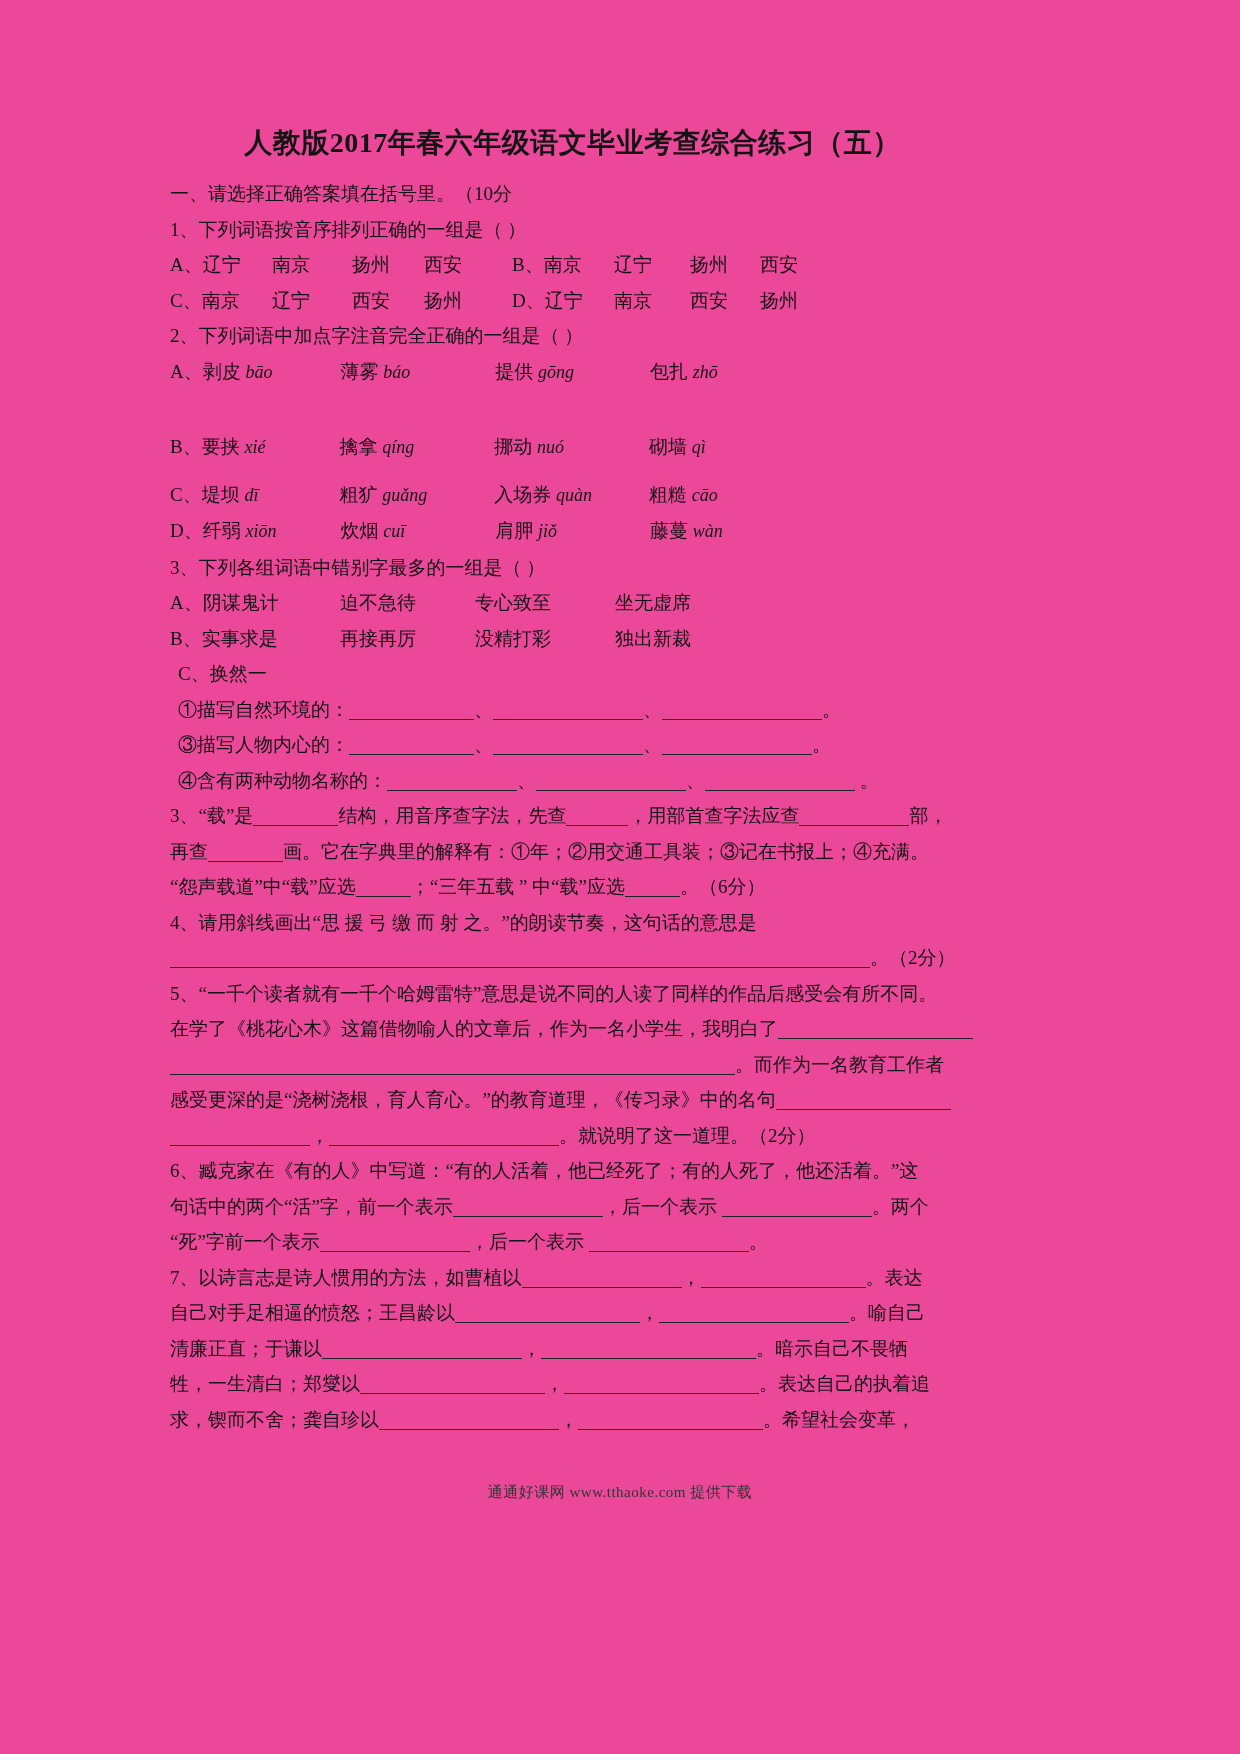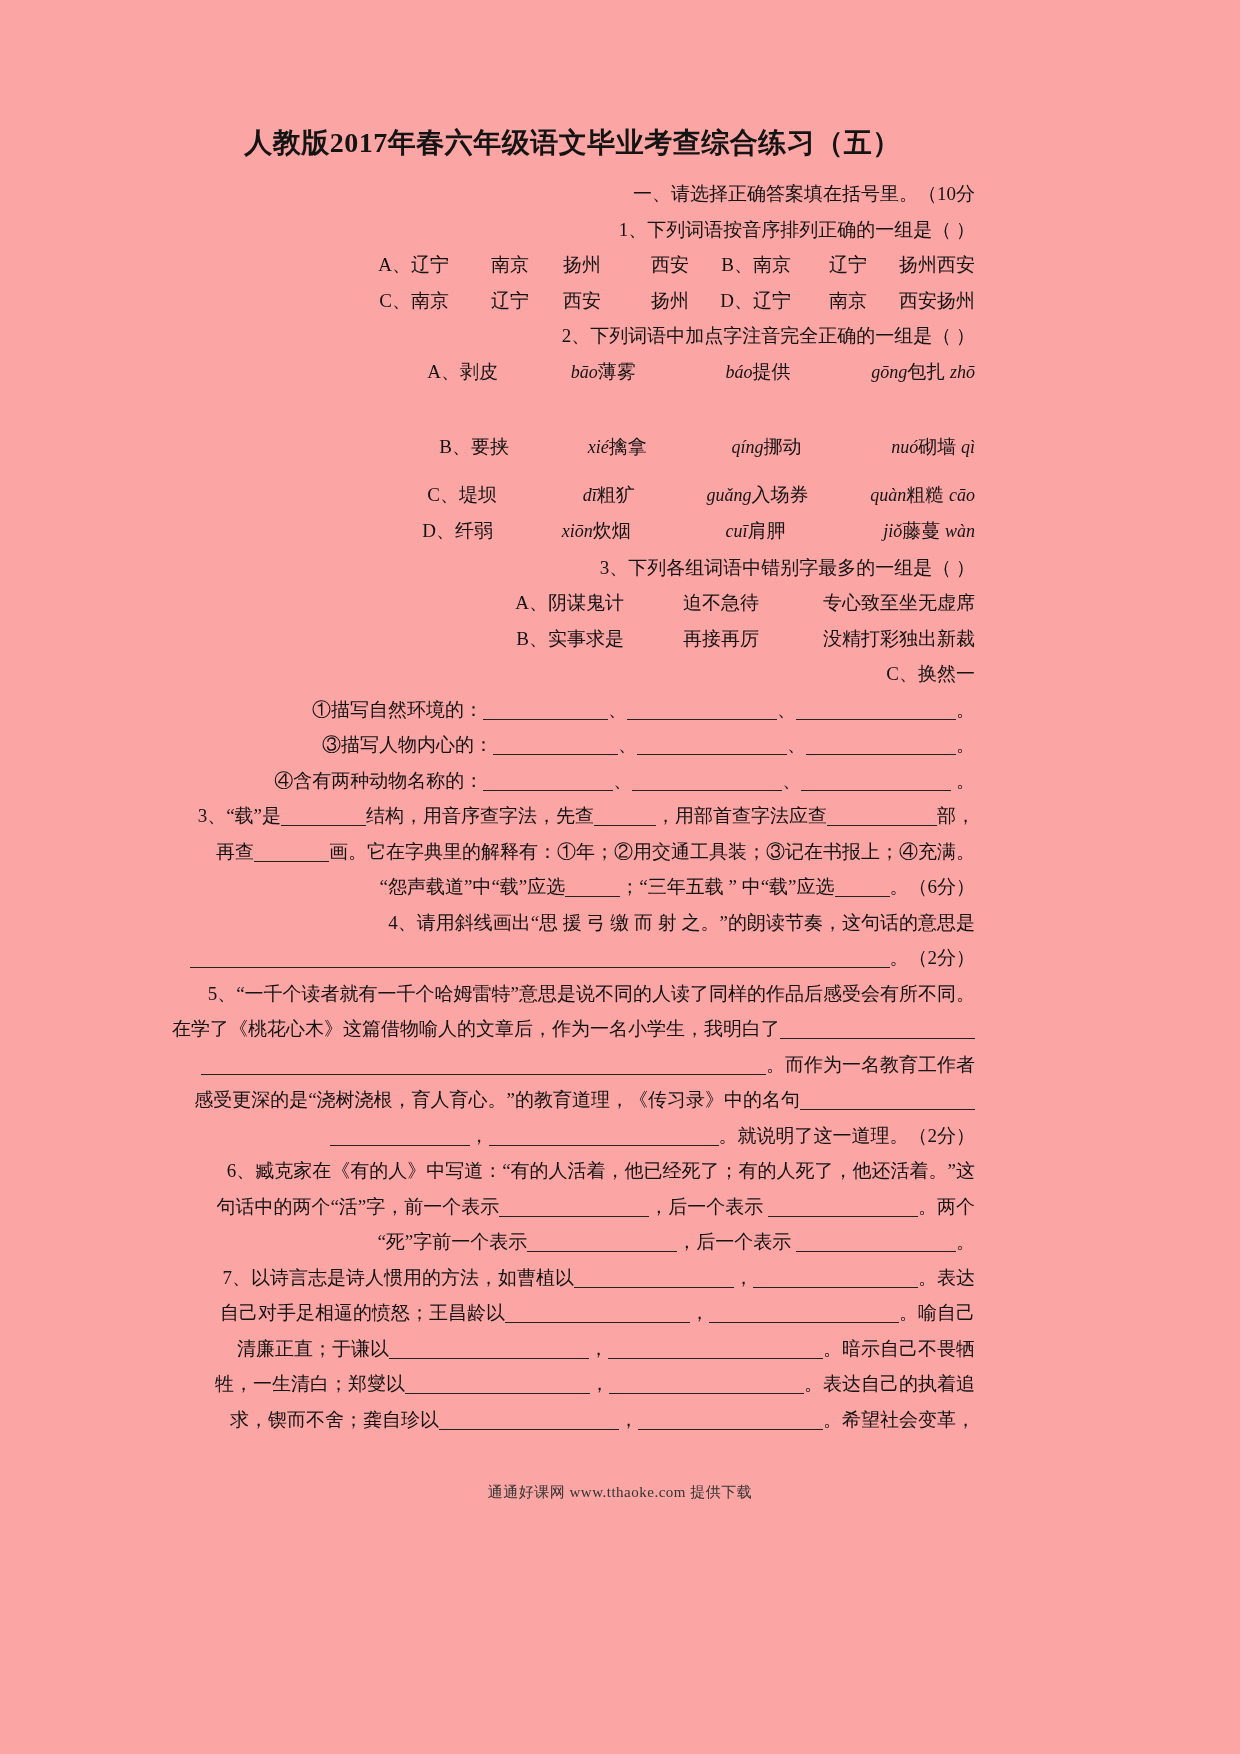--- a/index.html
+++ b/index.html
@@ -4,21 +4,21 @@
 <style>
   html, body {
     margin: 0;
     padding: 0;
     background: #ffffff;
   }
   .page {
     position: relative;
     width: 1240px;
     height: 1754px;
-    background: #fca5a5;
+    background: #ec4899;
     color: #141414;
     font-family: "Liberation Serif", "DejaVu Serif", serif;
     overflow: hidden;
   }
   .content {
     position: absolute;
     left: 170px;
     top: 124px;
     width: 805px;
   }
@@ -27,21 +27,20 @@
     text-align: center;
     font-size: 28px;
     font-weight: bold;
     white-space: nowrap;
     letter-spacing: 0.5px;
   }
   .line {
     font-size: 19px;
     line-height: 35.5px;
     white-space: nowrap;
-    text-align: right;
   }
   .indent-sm {
     padding-left: 8px;
   }
   .cell {
     display: inline-block;
   }
   .pinyin {
     font-style: italic;
     font-size: 18px;

